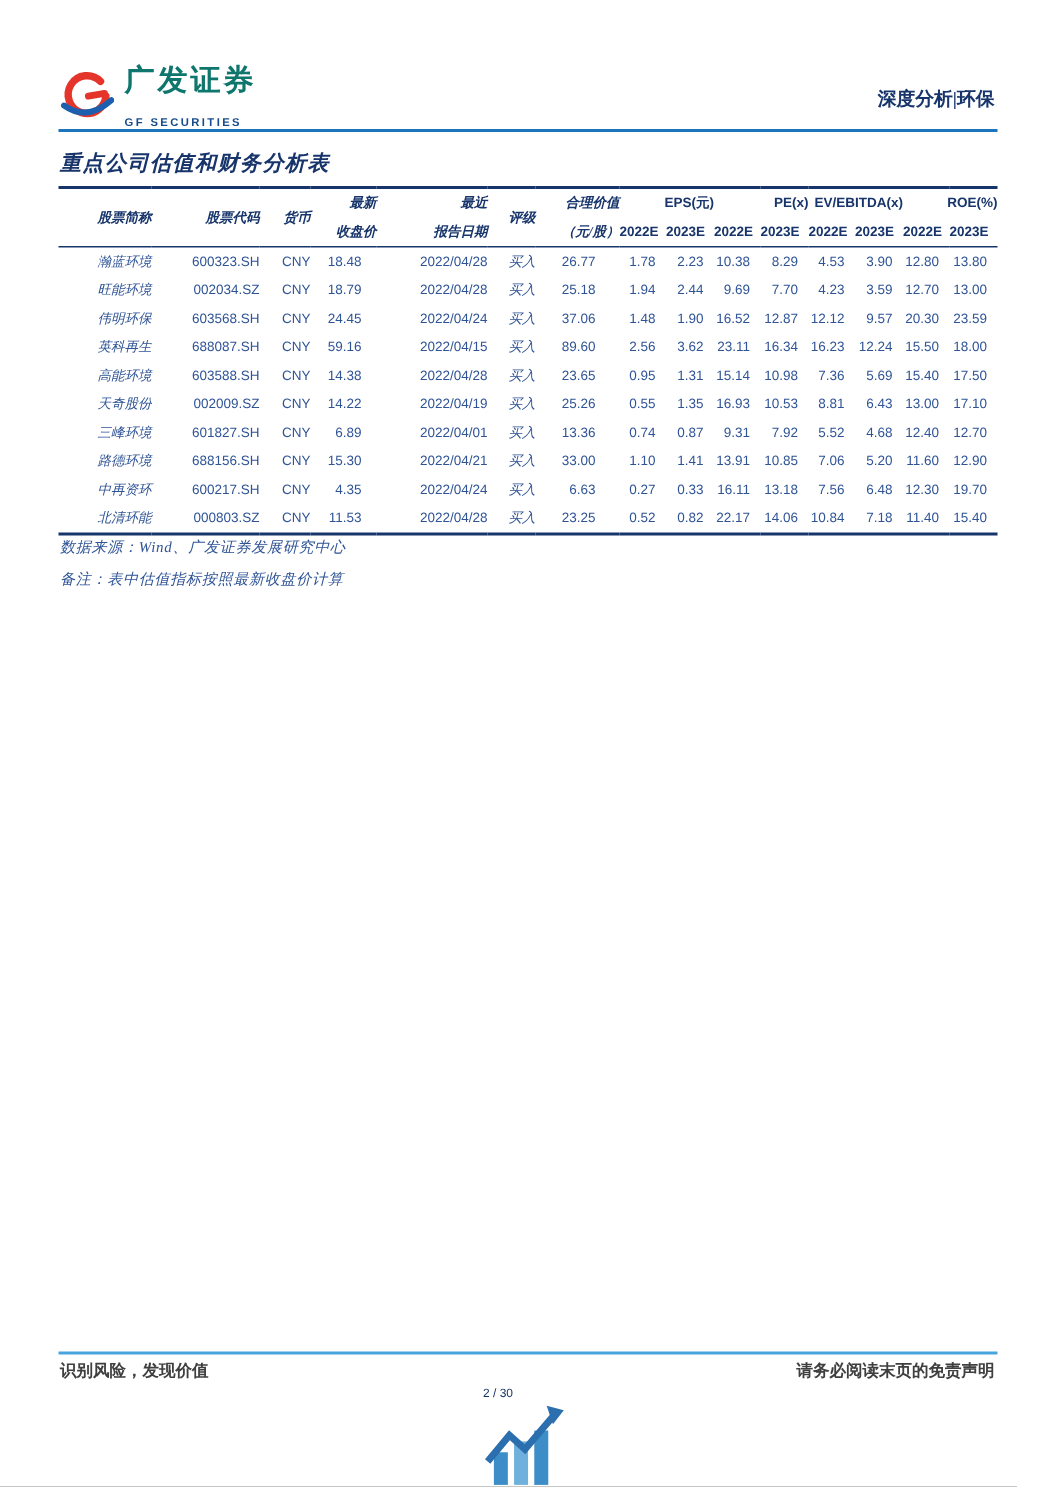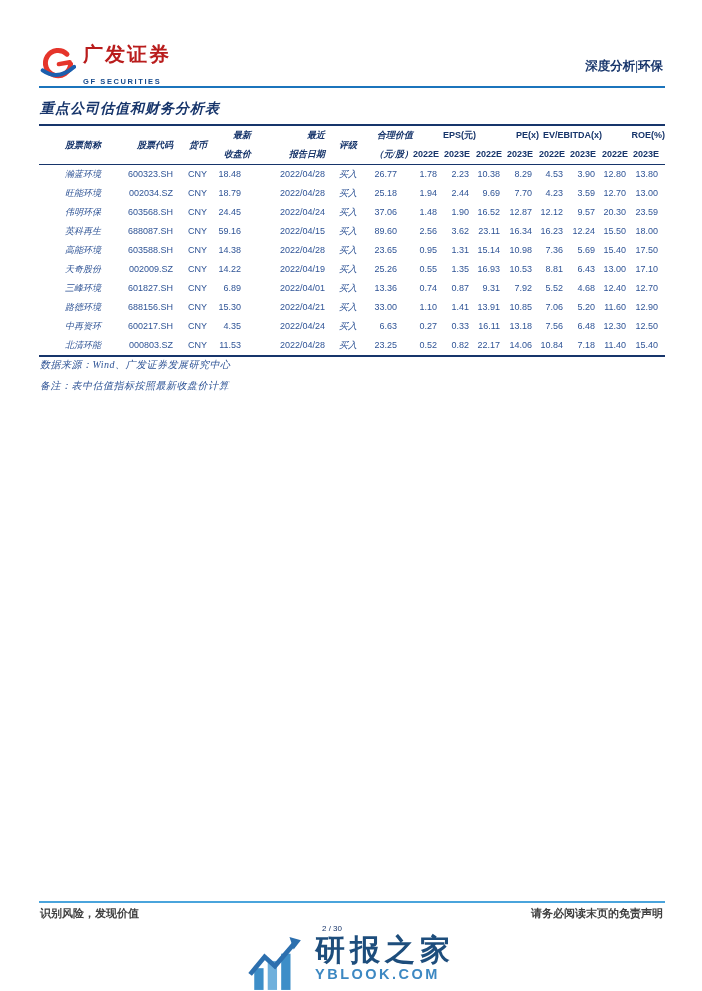--- a/index.html
+++ b/index.html
@@ -7,21 +7,21 @@
   .page {
     position:relative; width:702px; height:991px; margin:0 auto;
     background:#ffffff; overflow:hidden;
     font-family:"Liberation Sans", sans-serif; color:#2F5496;
   }
 
   
   .brand { position:absolute; left:40px; top:43px; display:flex; align-items:center; gap:7px; }
   .brand-icon { width:36px; height:36px; }
   .brand-cn { font-family:"Liberation Serif", serif; font-weight:bold; font-size:20px;
-              letter-spacing:2px; color:#b91c1c; line-height:22px; }
+              letter-spacing:2px; color:#0f766e; line-height:22px; }
   .brand-en { font-size:7.5px; font-weight:bold; letter-spacing:1.6px; color:#164A8C; margin-top:12px; }
   .doc-tag { position:absolute; right:39px; top:58px; font-size:12.5px; font-weight:600;
              color:#17356B; font-family:"Liberation Serif", serif; }
   .header-rule { position:absolute; left:39px; width:626px; top:86px; height:2px; background:#1B74BC; }
 
   
   .table-title { position:absolute; left:40px; top:100px; font-size:14px; font-weight:bold;
                  font-style:italic; color:#17356B; font-family:"Liberation Serif", serif; letter-spacing:1px; }
   .val-table { position:absolute; left:39px; top:124px; width:626px;
                border-collapse:collapse; table-layout:fixed;
@@ -286,21 +286,21 @@
       <td class="ac">2022/04/24</td>
       <td class="zh ac">买入</td>
       <td class="ar-fair">6.63</td>
       <td class="ar">0.27</td>
       <td class="ar">0.33</td>
       <td class="ar">16.11</td>
       <td class="ar">13.18</td>
       <td class="ar">7.56</td>
       <td class="ar">6.48</td>
       <td class="ar">12.30</td>
-      <td class="ar">12.50</td>
+      <td class="ar">19.70</td>
     </tr>
 
     <tr>
       <td class="zh al">北清环能</td>
       <td class="ac">000803.SZ</td>
       <td class="ac">CNY</td>
       <td class="ar-close">11.53</td>
       <td class="ac">2022/04/28</td>
       <td class="zh ac">买入</td>
       <td class="ar-fair">23.25</td>
@@ -325,19 +325,15 @@
   <div class="page-num">2 / 30</div>
 
   <div class="watermark">
     <svg class="wm-icon" viewBox="0 0 56 52">
       <rect x="7" y="31" width="9" height="21" fill="#3D8EC8"></rect>
       <rect x="20" y="24" width="9" height="28" fill="#6FB0DC"></rect>
       <rect x="33" y="17" width="9" height="35" fill="#3D8EC8"></rect>
       <polyline points="3,37 17,20 27,29 45,8" fill="none" stroke="#2C6FAE" stroke-width="4.5"></polyline>
       <polygon points="41,1 52,4 45,13" fill="#2C6FAE"></polygon>
     </svg>
-    <div>
-      <div class="wm-cn">研报之家</div>
-      <div class="wm-en">YBLOOK.COM</div>
-    </div>
   </div>
 
 </div>
 
 </body></html>

